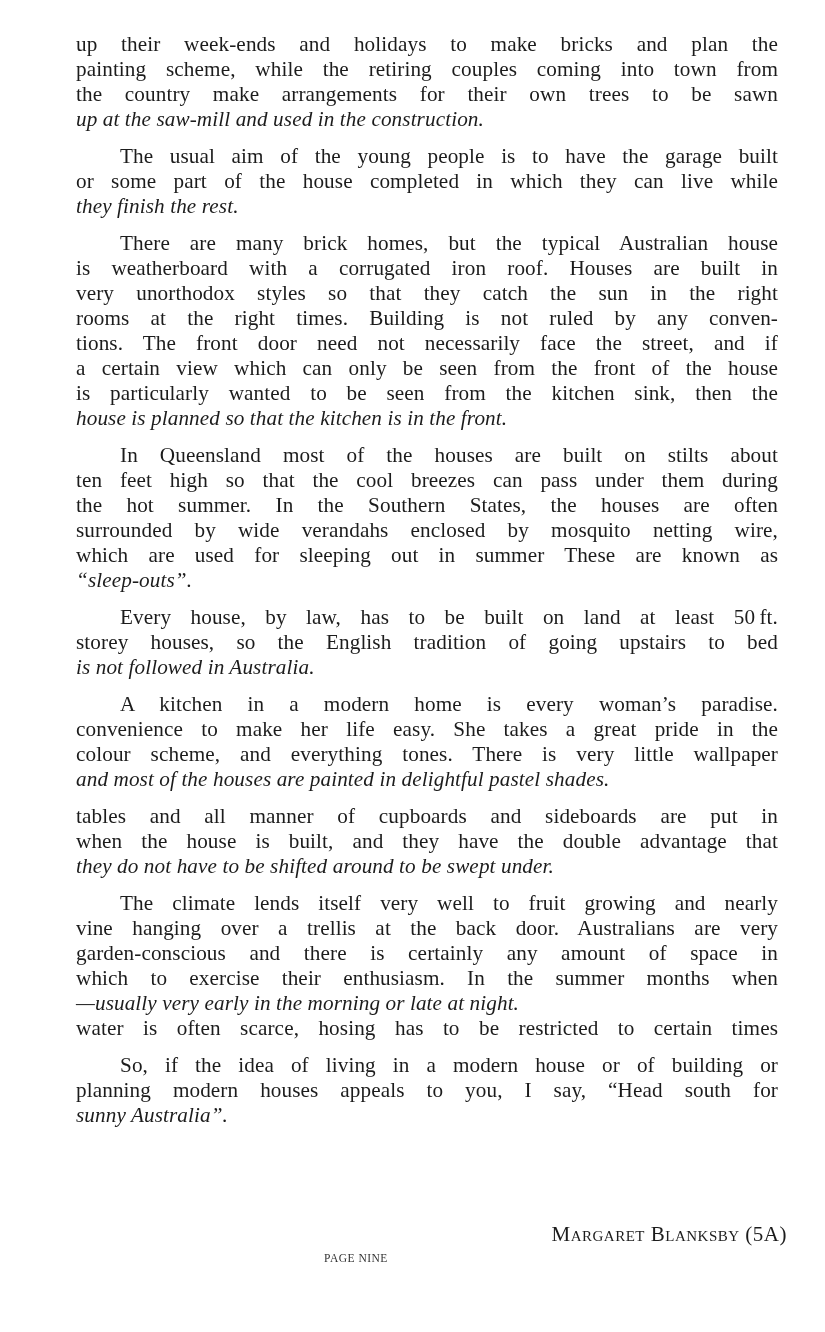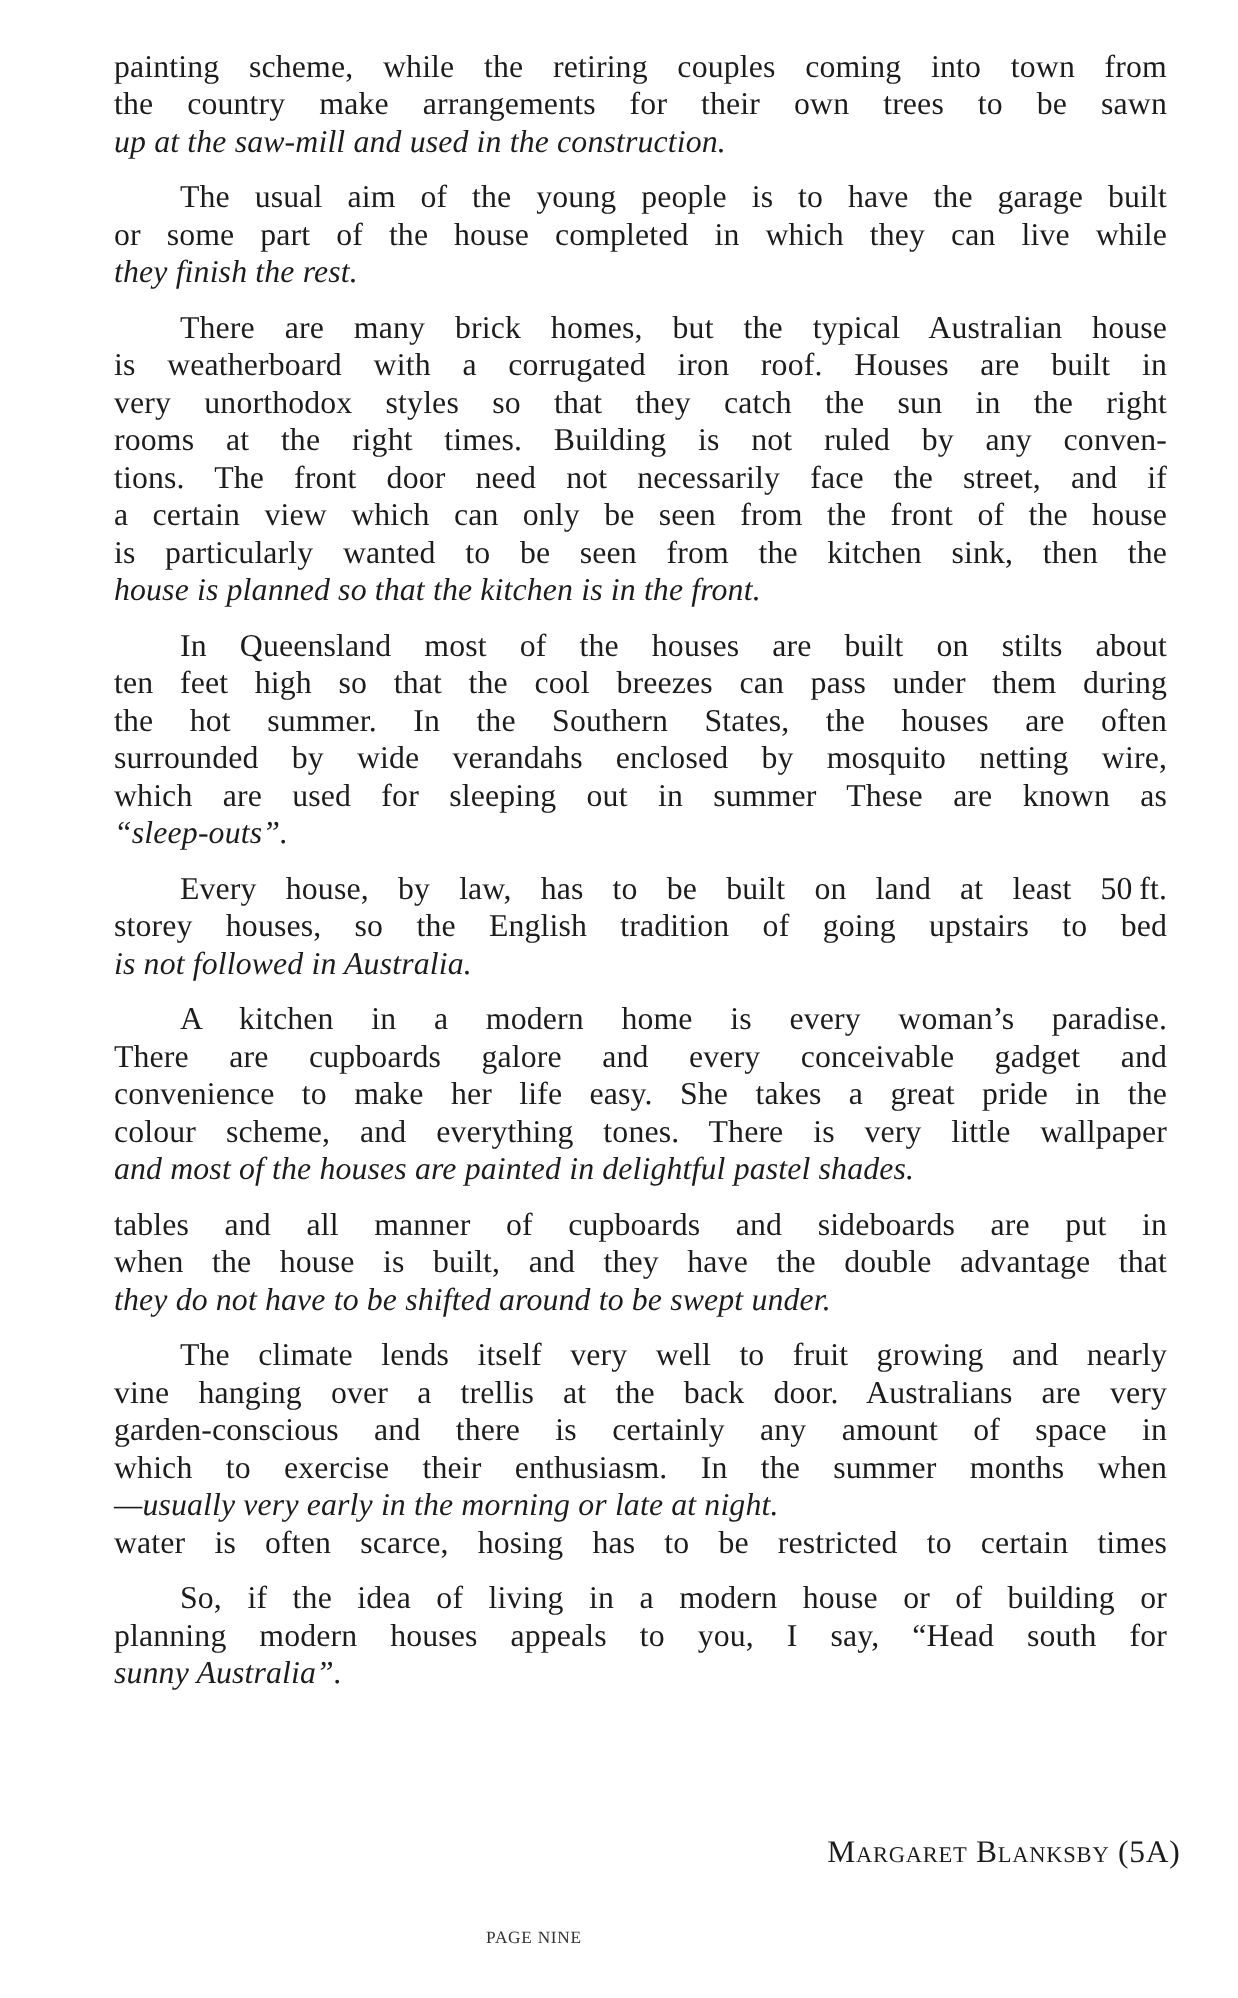--- a/index.html
+++ b/index.html
@@ -46,33 +46,34 @@
       right: 38px;
       top: 1222px;
       font-size: 21px;
       letter-spacing: 0.5px;
       font-variant: small-caps;
     }
     .footer {
       position: absolute;
       left: 0;
       width: 712px;
-      top: 1286px;
+      top: 1252px;
       text-align: center;
       font-size: 11.5px;
       letter-spacing: 0.5px;
       color: #333;
     }
   </style>
 </head>
 <body>
 
 <div class="page">
   <div id="paras">
       <div class="para">
+        <span class="line">up their week-ends and holidays to make bricks and plan the</span>
         <span class="line">painting scheme, while the retiring couples coming into town from</span>
         <span class="line">the country make arrangements for their own trees to be sawn</span>
         <span class="line last">up at the saw-mill and used in the construction.</span>
       </div>
       <div class="para">
         <span class="line indent">The usual aim of the young people is to have the garage built</span>
         <span class="line">or some part of the house completed in which they can live while</span>
         <span class="line last">they finish the rest.</span>
       </div>
       <div class="para">
@@ -93,21 +94,20 @@
         <span class="line">which are used for sleeping out in summer   These are known as</span>
         <span class="line last">“sleep-outs”.</span>
       </div>
       <div class="para">
         <span class="line indent">Every house, by law, has to be built on land at least 50 ft.</span>
         <span class="line">storey houses, so the English tradition of going upstairs to bed</span>
         <span class="line last">is not followed in Australia.</span>
       </div>
       <div class="para">
         <span class="line indent">A kitchen in a modern home is every woman’s paradise.</span>
-        <span class="line">There are cupboards galore and every conceivable gadget and</span>
         <span class="line">convenience to make her life easy. She takes a great pride in the</span>
         <span class="line">colour scheme, and everything tones.  There is very little wallpaper</span>
         <span class="line last">and most of the houses are painted in delightful pastel shades.</span>
       </div>
       <div class="para">
         <span class="line">tables and all manner of cupboards and sideboards are put in</span>
         <span class="line">when the house is built, and they have the double advantage that</span>
         <span class="line last">they do not have to be shifted around to be swept under.</span>
       </div>
       <div class="para">

